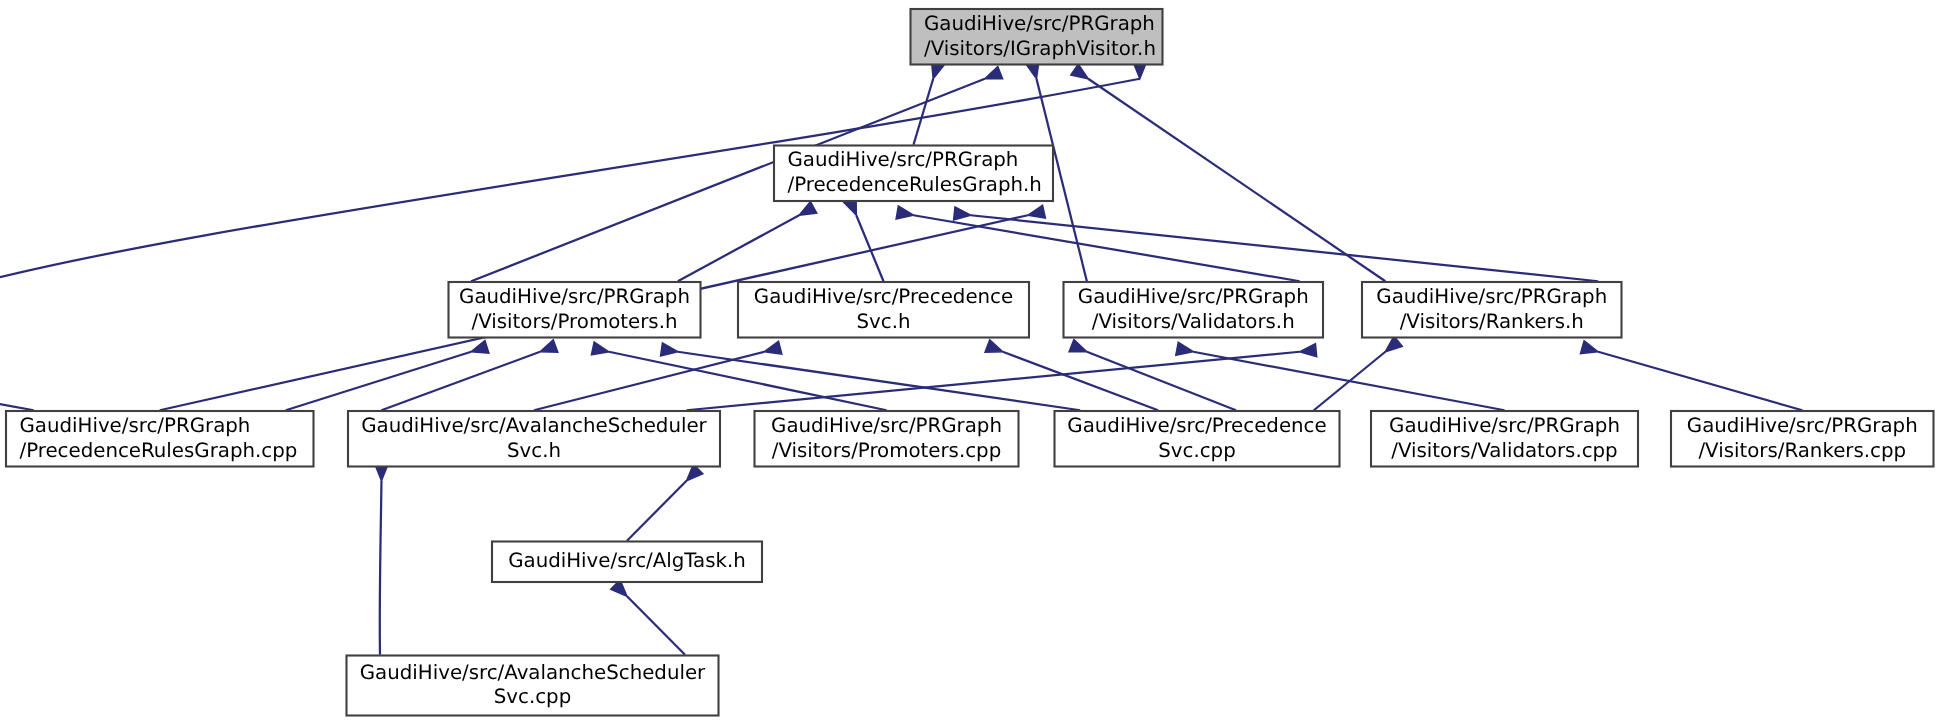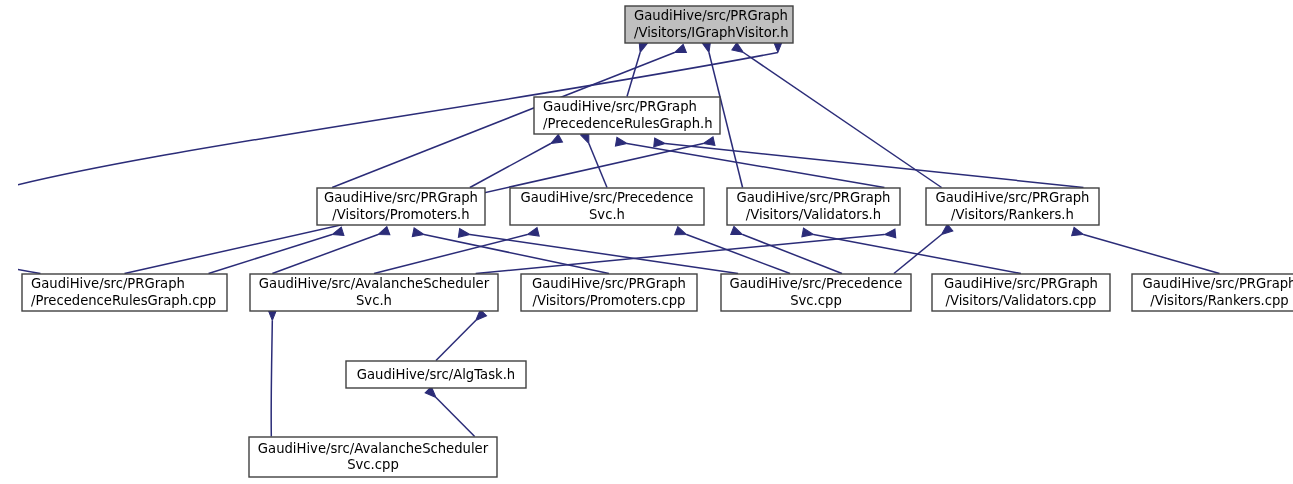--- a/index.html
+++ b/index.html
@@ -10,21 +10,20 @@
   body {
     width: 1293px;
     height: 484px;
     font-family: "DejaVu Sans", sans-serif;
     overflow: hidden;
   }
   #graph-root {
     position: relative;
     width: 1178px;
     height: 484px;
-    margin-left: 18px;
   }
   svg#dep-graph {
     display: block;
     width: 1293px;
     height: 484px;
   }
   .node-box {
     fill: #ffffff;
     stroke: #404040;
     stroke-width: 1.4;

